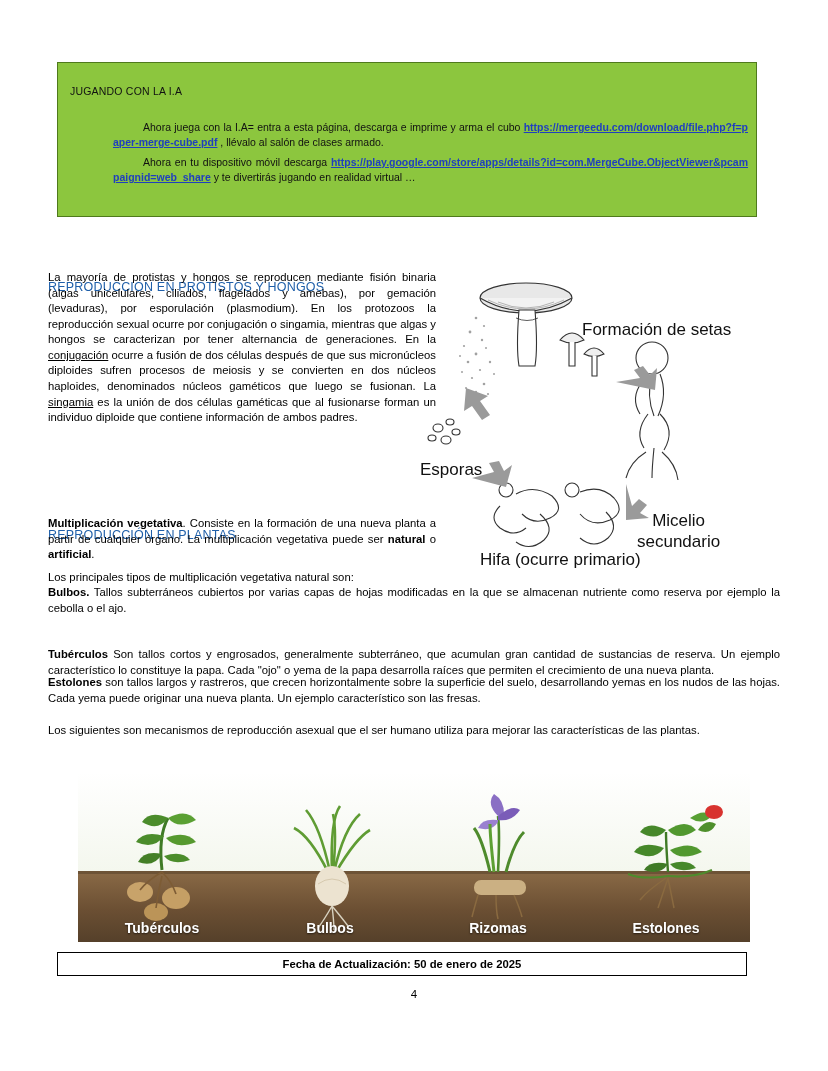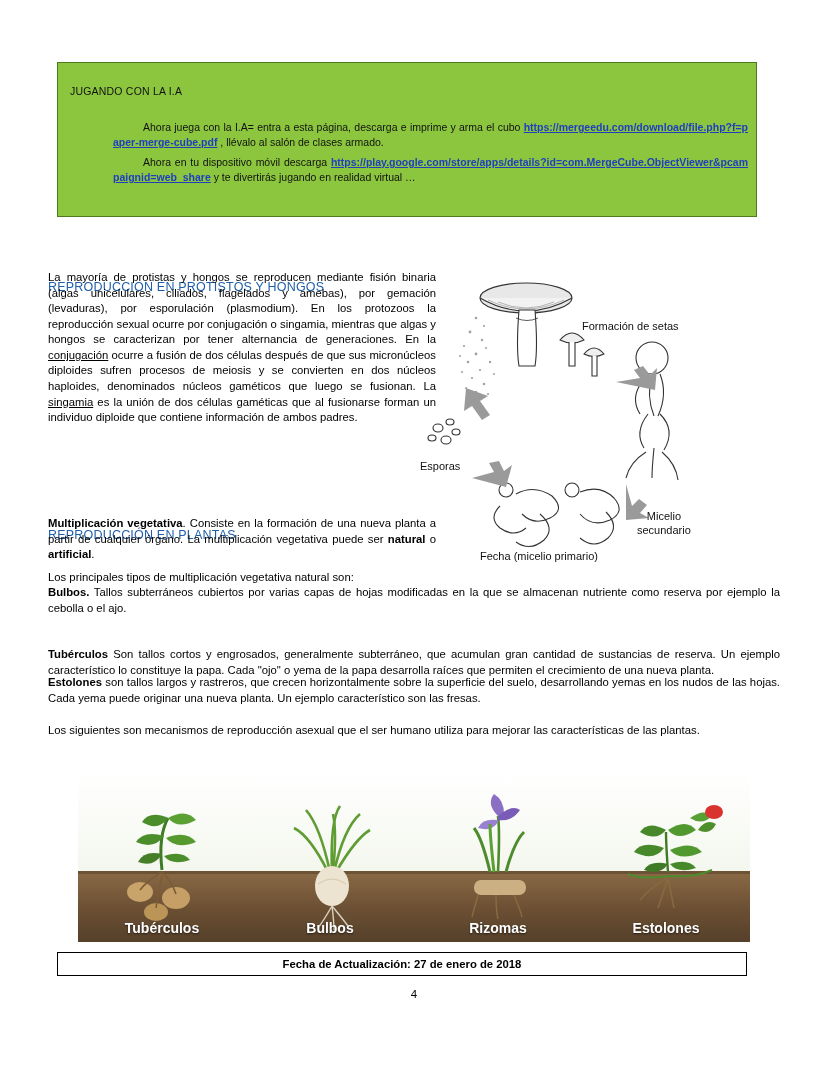--- a/index.html
+++ b/index.html
@@ -109,21 +109,21 @@
   .fungus-fig {
     position: absolute;
     left: 420px;
     top: 262px;
     width: 345px;
     height: 320px;
   }
   .fungus-fig svg { display: block; }
   .fig-label {
     position: absolute;
-    font-size: 11px;
+    font-size: 17px;
     color: #111;
   }
   #lbl-setas { left: 162px; top: 58px; }
   #lbl-esporas { left: 0px; top: 198px; }
   #lbl-micelio { left: 217px; top: 248px; text-align: center; line-height: 1.25; }
   #lbl-hifa { left: 60px; top: 288px; }
 
   
   .plant-strip {
     position: absolute;
@@ -275,21 +275,21 @@
         <path d="M206 222 l6 22 l7 -7 l8 6 l-7 8 l9 5 l-23 2 z"></path>
         <path d="M52 216 l22 -6 l-5 -9 l10 -2 l5 10 l8 -6 l-6 22 z"></path>
       </g>
     </svg>
     <div class="fig-label" id="lbl-setas">Formación de setas</div>
     <div class="fig-label" id="lbl-esporas">Esporas</div>
     <div class="fig-label" id="lbl-micelio">
       <span>Micelio</span><br>
       <span>secundario</span>
     </div>
-    <div class="fig-label" id="lbl-hifa">Fecha (micelio primario)</div>
+    <div class="fig-label" id="lbl-hifa">Hifa (ocurre primario)</div>
   </div>
 
   <div class="sec-head" id="h-plantas">REPRODUCCIÓN EN PLANTAS</div>
 
   <div class="narrow-col" id="p-vegetativa">
     <b>Multiplicación vegetativa</b><span>. Consiste en la formación de una nueva planta a partir de cualquier órgano. La multiplicación vegetativa puede ser </span><b>natural</b><span> o </span><b>artificial</b><span>.</span>
   </div>
 
   <div class="full-col" id="p-tipos">Los principales tipos de multiplicación vegetativa natural son:</div>
 
@@ -375,17 +375,17 @@
 
     <div class="plant-captions">
       <span>Tubérculos</span>
       <span>Bulbos</span>
       <span>Rizomas</span>
       <span>Estolones</span>
     </div>
   </div>
 
   <div class="footer-box">
-    <span>Fecha de Actualización: 27 de enero de 2018</span>
+    <span>Fecha de Actualización: 50 de enero de 2025</span>
   </div>
   <div class="page-num">4</div>
 
 </div>
 
 </body></html>

